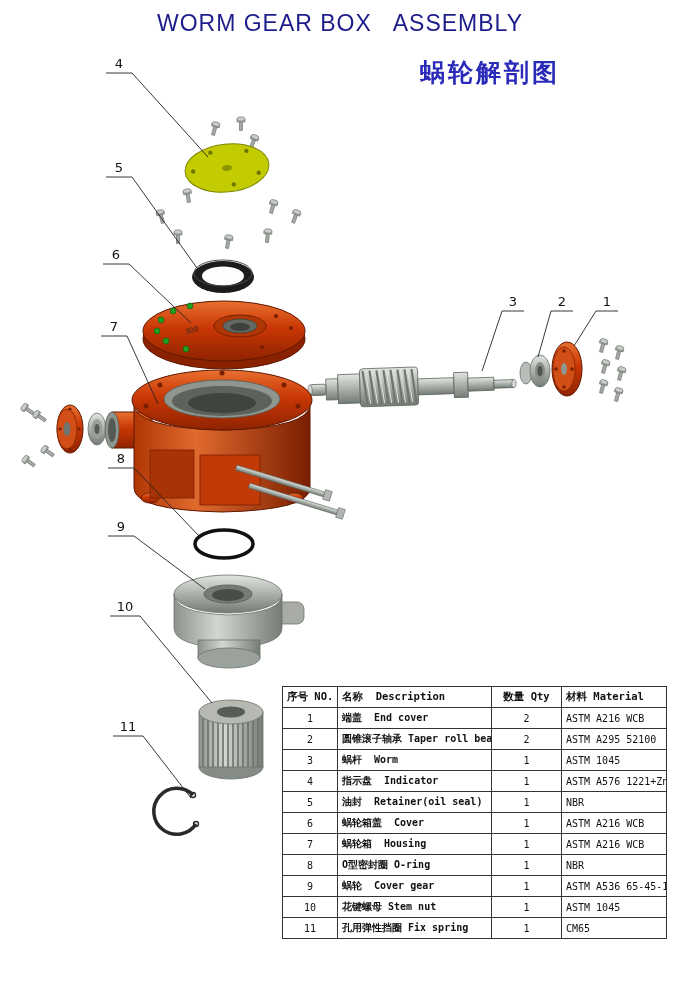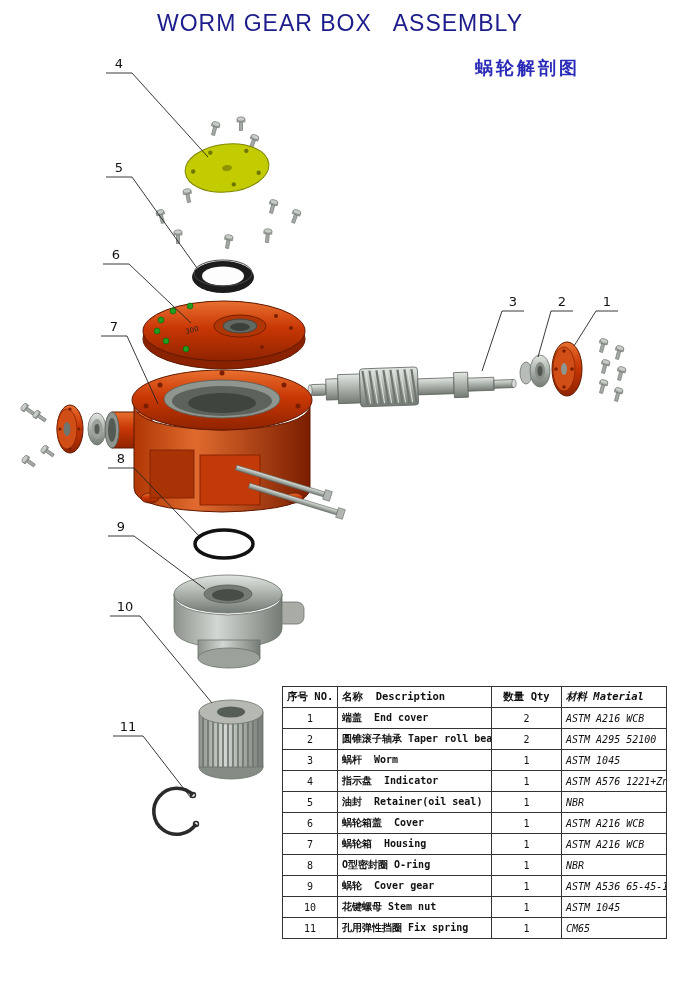--- a/index.html
+++ b/index.html
@@ -6,21 +6,21 @@
   html,body { width:680px; height:1000px; }
   body { background:#ffffff; position:relative; font-family:"Liberation Sans", sans-serif; overflow:hidden; }
 
   .page-title {
     position:absolute; top:10px; left:0; width:100%;
     text-align:center; font-size:23px; font-weight:normal;
     color:#1c1c8a; letter-spacing:1px; white-space:pre;
   }
   .page-subtitle {
     position:absolute; top:56px; left:420px; width:160px;
-    text-align:right; font-size:18px; font-weight:bold;
+    text-align:left; font-size:25px; font-weight:bold;
     color:#2a2ab8; letter-spacing:3px;
   }
 
   .diagram { position:absolute; left:0; top:0; }
 
   .callout-text {
     font-family:"DejaVu Sans", sans-serif;
     font-size:13px; fill:#111111;
   }
   .leader { fill:none; stroke:#222222; stroke-width:0.9; }
@@ -32,21 +32,21 @@
     font-size:10px; color:#111111; background:#ffffff;
   }
   .parts-table th, .parts-table td {
     border:1px solid #333333; height:21px; padding:0 4px;
     overflow:hidden; white-space:pre; vertical-align:middle;
   }
   .parts-table th { font-weight:bold; font-size:10.5px; }
   .col-no       { width:55px;  text-align:center;margin-top:18px; }
   .col-desc     { width:154px; text-align:left;font-weight:bold; }
   .col-qty      { width:70px;  text-align:center; }
-  .col-material { width:105px; text-align:left;font-style:italic; }
+  .col-material { width:105px; text-align:left; }
 </style>
 </head>
 <body>
 
 <div>
 
   <h1 class="page-title">WORM GEAR BOX   ASSEMBLY</h1>
   <div class="page-subtitle">蜗轮解剖图</div>
 
   <svg class="diagram" width="680" height="1000" viewBox="0 0 680 1000" xmlns="http://www.w3.org/2000/svg">

